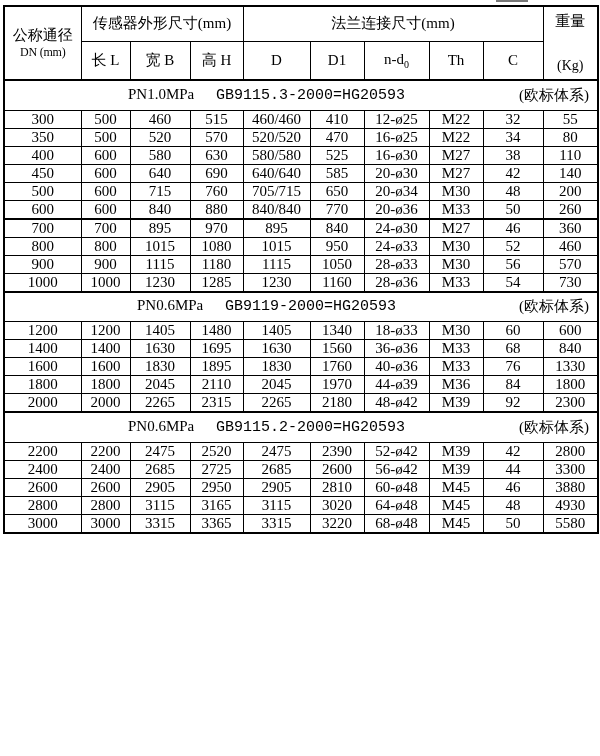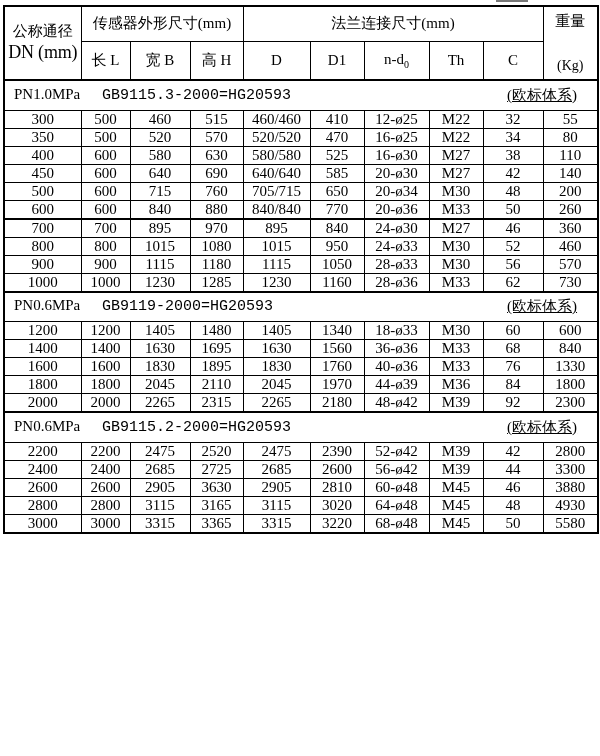--- a/index.html
+++ b/index.html
@@ -18,27 +18,27 @@
     text-align:center; vertical-align:middle;
     font-weight:normal; font-size:15px;
     padding:0; overflow:hidden; white-space:nowrap;
   }
   tr.h1 { height:35px; }
   tr.h2 { height:39px; }
   tr.section-row { height:30px; }
   tr.data-row { height:17px;font-family:Liberation Serif, serif; }
   tr.section-row td {
     border-top:2px solid #000;
-    text-align:left;
+    text-align:center;
   }
   .sec-pressure { padding-left:9px; }
   .sec-standard { margin-left:18px;font-family:Liberation Mono, monospace; }
-  .sec-note { float:right; padding-right:20px;text-decoration:underline; }
+  .sec-note { float:right; padding-right:8px; }
   .two-line div { line-height:1.25; }
-  .dn-line2 { font-size:18px; letter-spacing:-0.2px; }
+  .dn-line2 { font-size:12px; letter-spacing:-0.2px; }
   .wt-line2 { font-size:14px;margin-top:26px; }
   
   #section-0 tr:nth-child(8) td { border-top:2px solid #000;margin-left:26px; }
   sub { font-size:10px; }
   .top-artifact {
     position:absolute; top:0; left:496px; width:32px; height:2px;
     background:#777;
   }
 </style>
 </head>
@@ -202,21 +202,21 @@
       </tr>
       <tr class="data-row">
         <td>1000</td>
         <td>1000</td>
         <td>1230</td>
         <td>1285</td>
         <td>1230</td>
         <td>1160</td>
         <td>28-ø36</td>
         <td>M33</td>
-        <td>62</td>
+        <td>54</td>
         <td>730</td>
       </tr>
     </tbody>
 
   <tbody id="section-1">
     <tr class="section-row">
       <td colspan="10">
         <span class="sec-pressure">PN0.6MPa</span>
         <span class="sec-note">(欧标体系)</span>
         <span class="sec-standard">GB9119-2000=HG20593</span>
@@ -313,21 +313,21 @@
         <td>2600</td>
         <td>56-ø42</td>
         <td>M39</td>
         <td>44</td>
         <td>3300</td>
       </tr>
       <tr class="data-row">
         <td>2600</td>
         <td>2600</td>
         <td>2905</td>
-        <td>3630</td>
+        <td>2950</td>
         <td>2905</td>
         <td>2810</td>
         <td>60-ø48</td>
         <td>M45</td>
         <td>46</td>
         <td>3880</td>
       </tr>
       <tr class="data-row">
         <td>2800</td>
         <td>2800</td>

